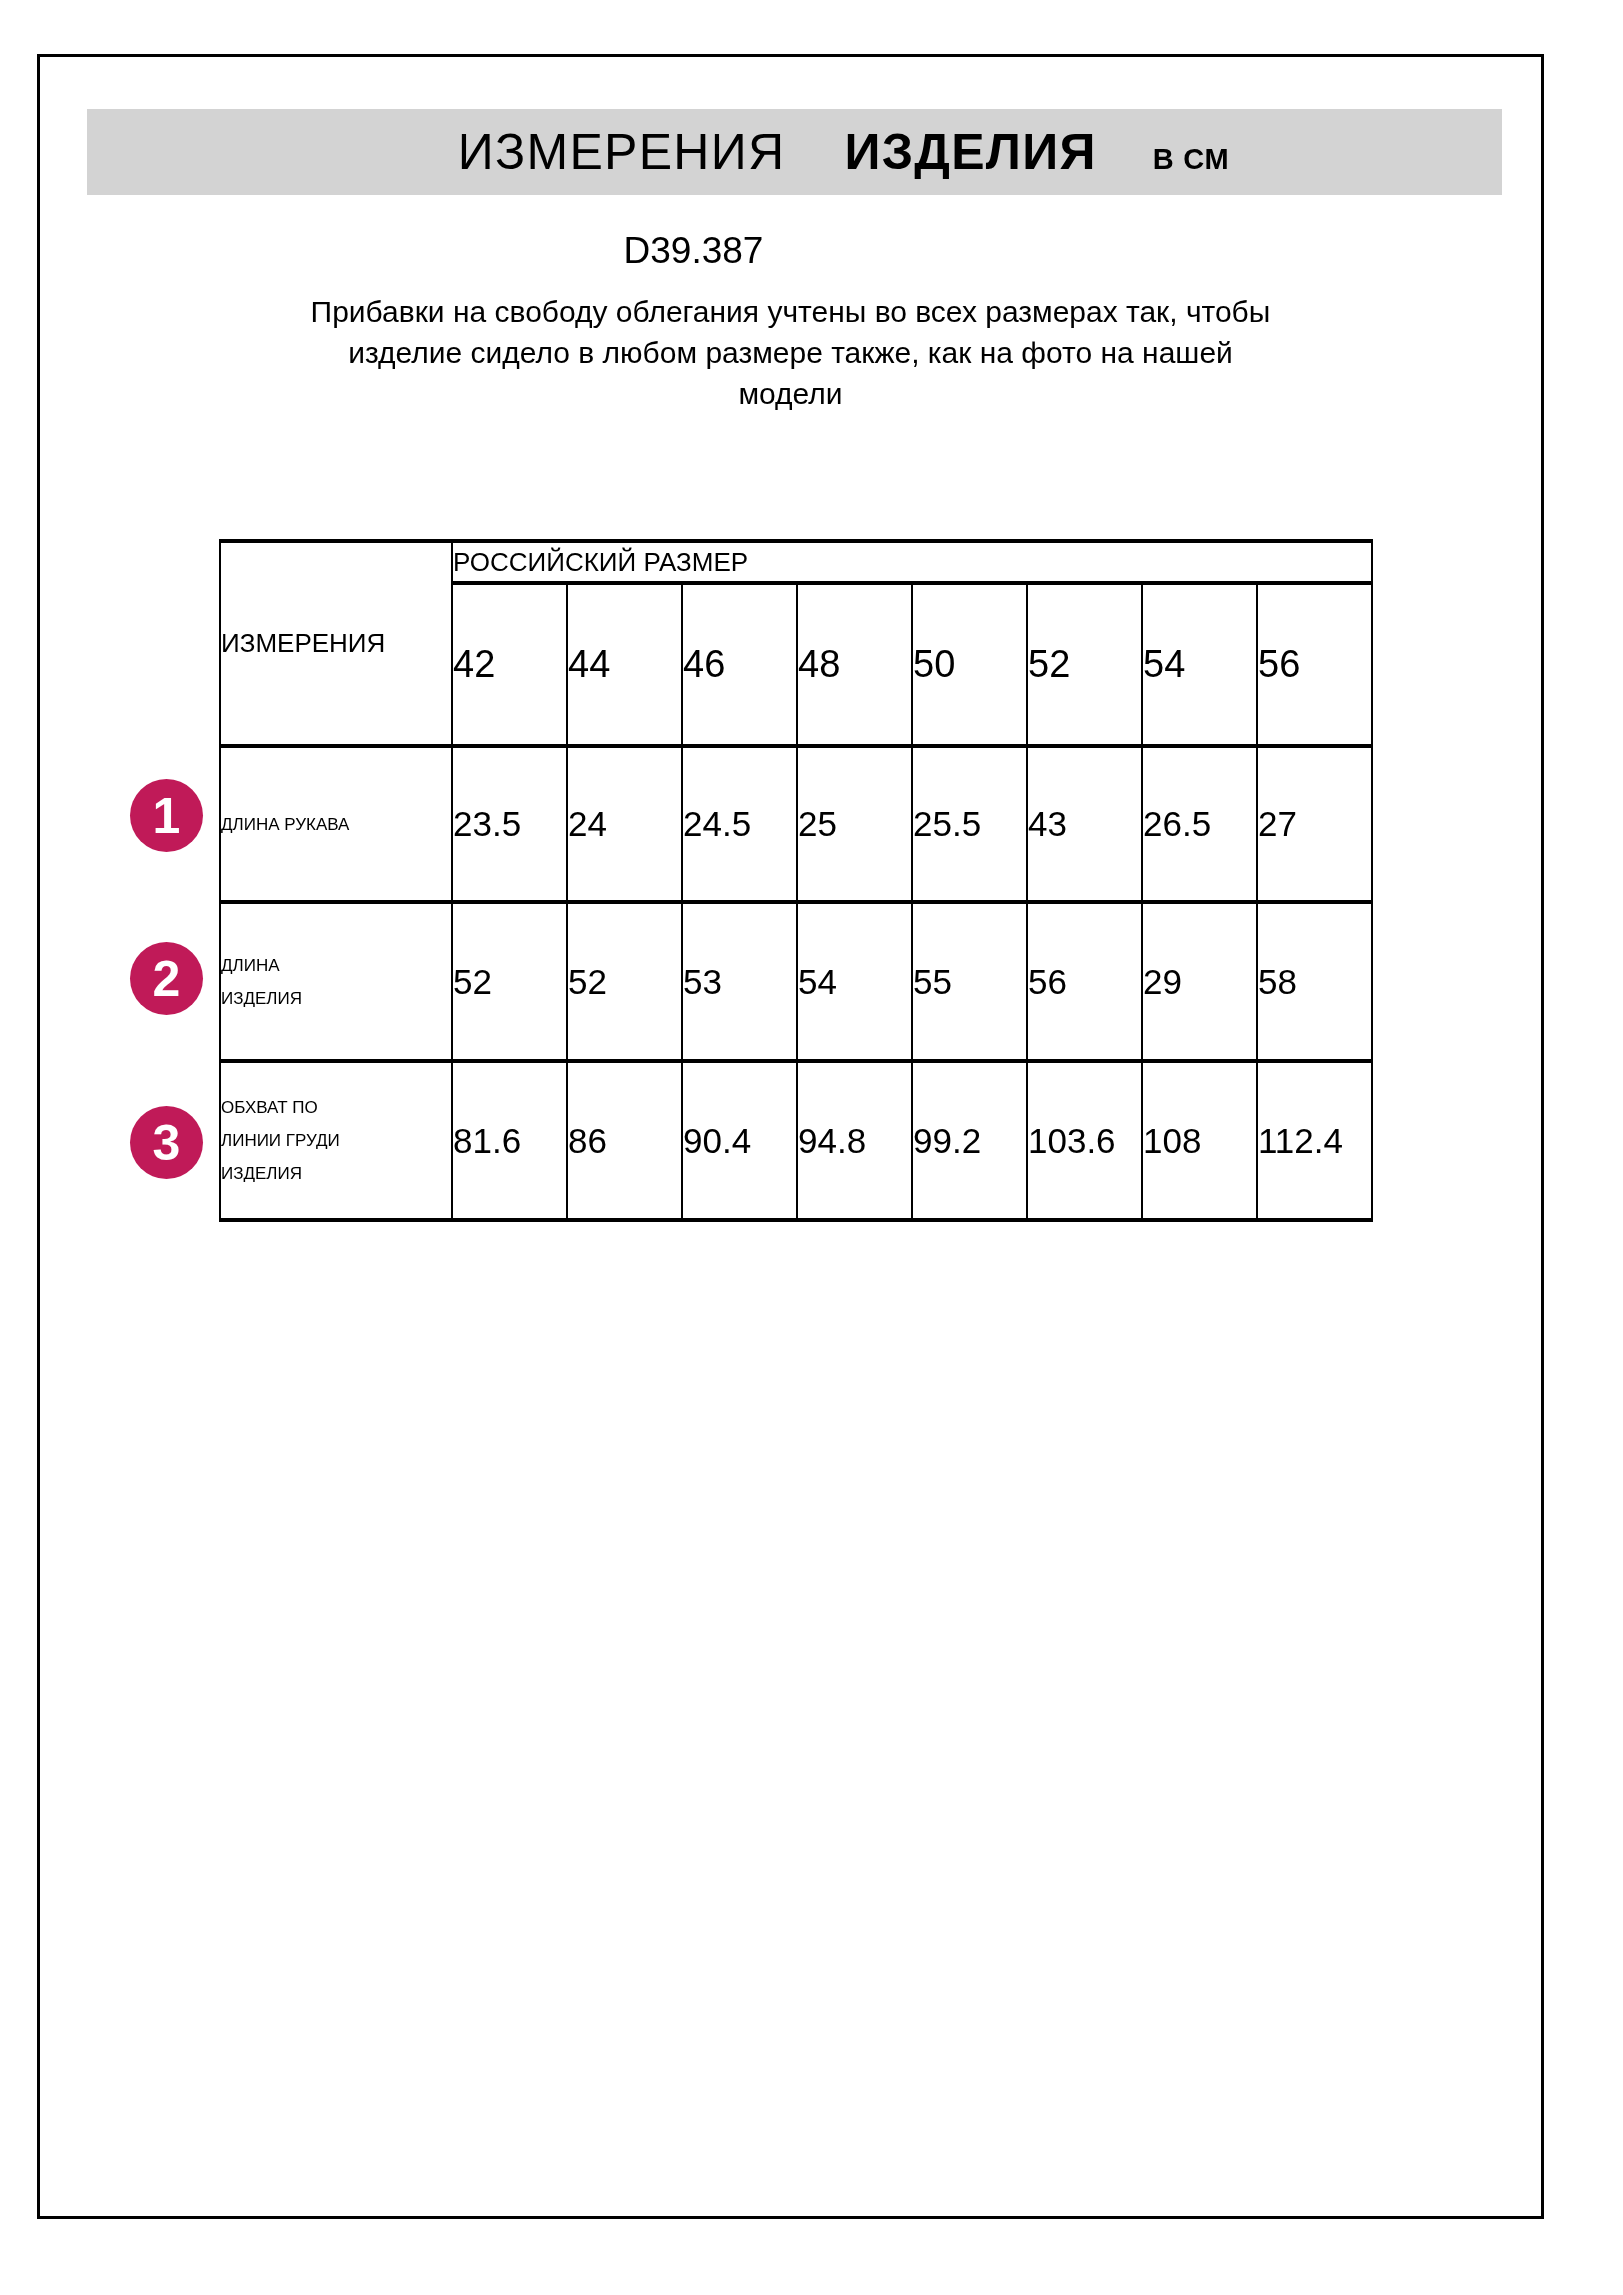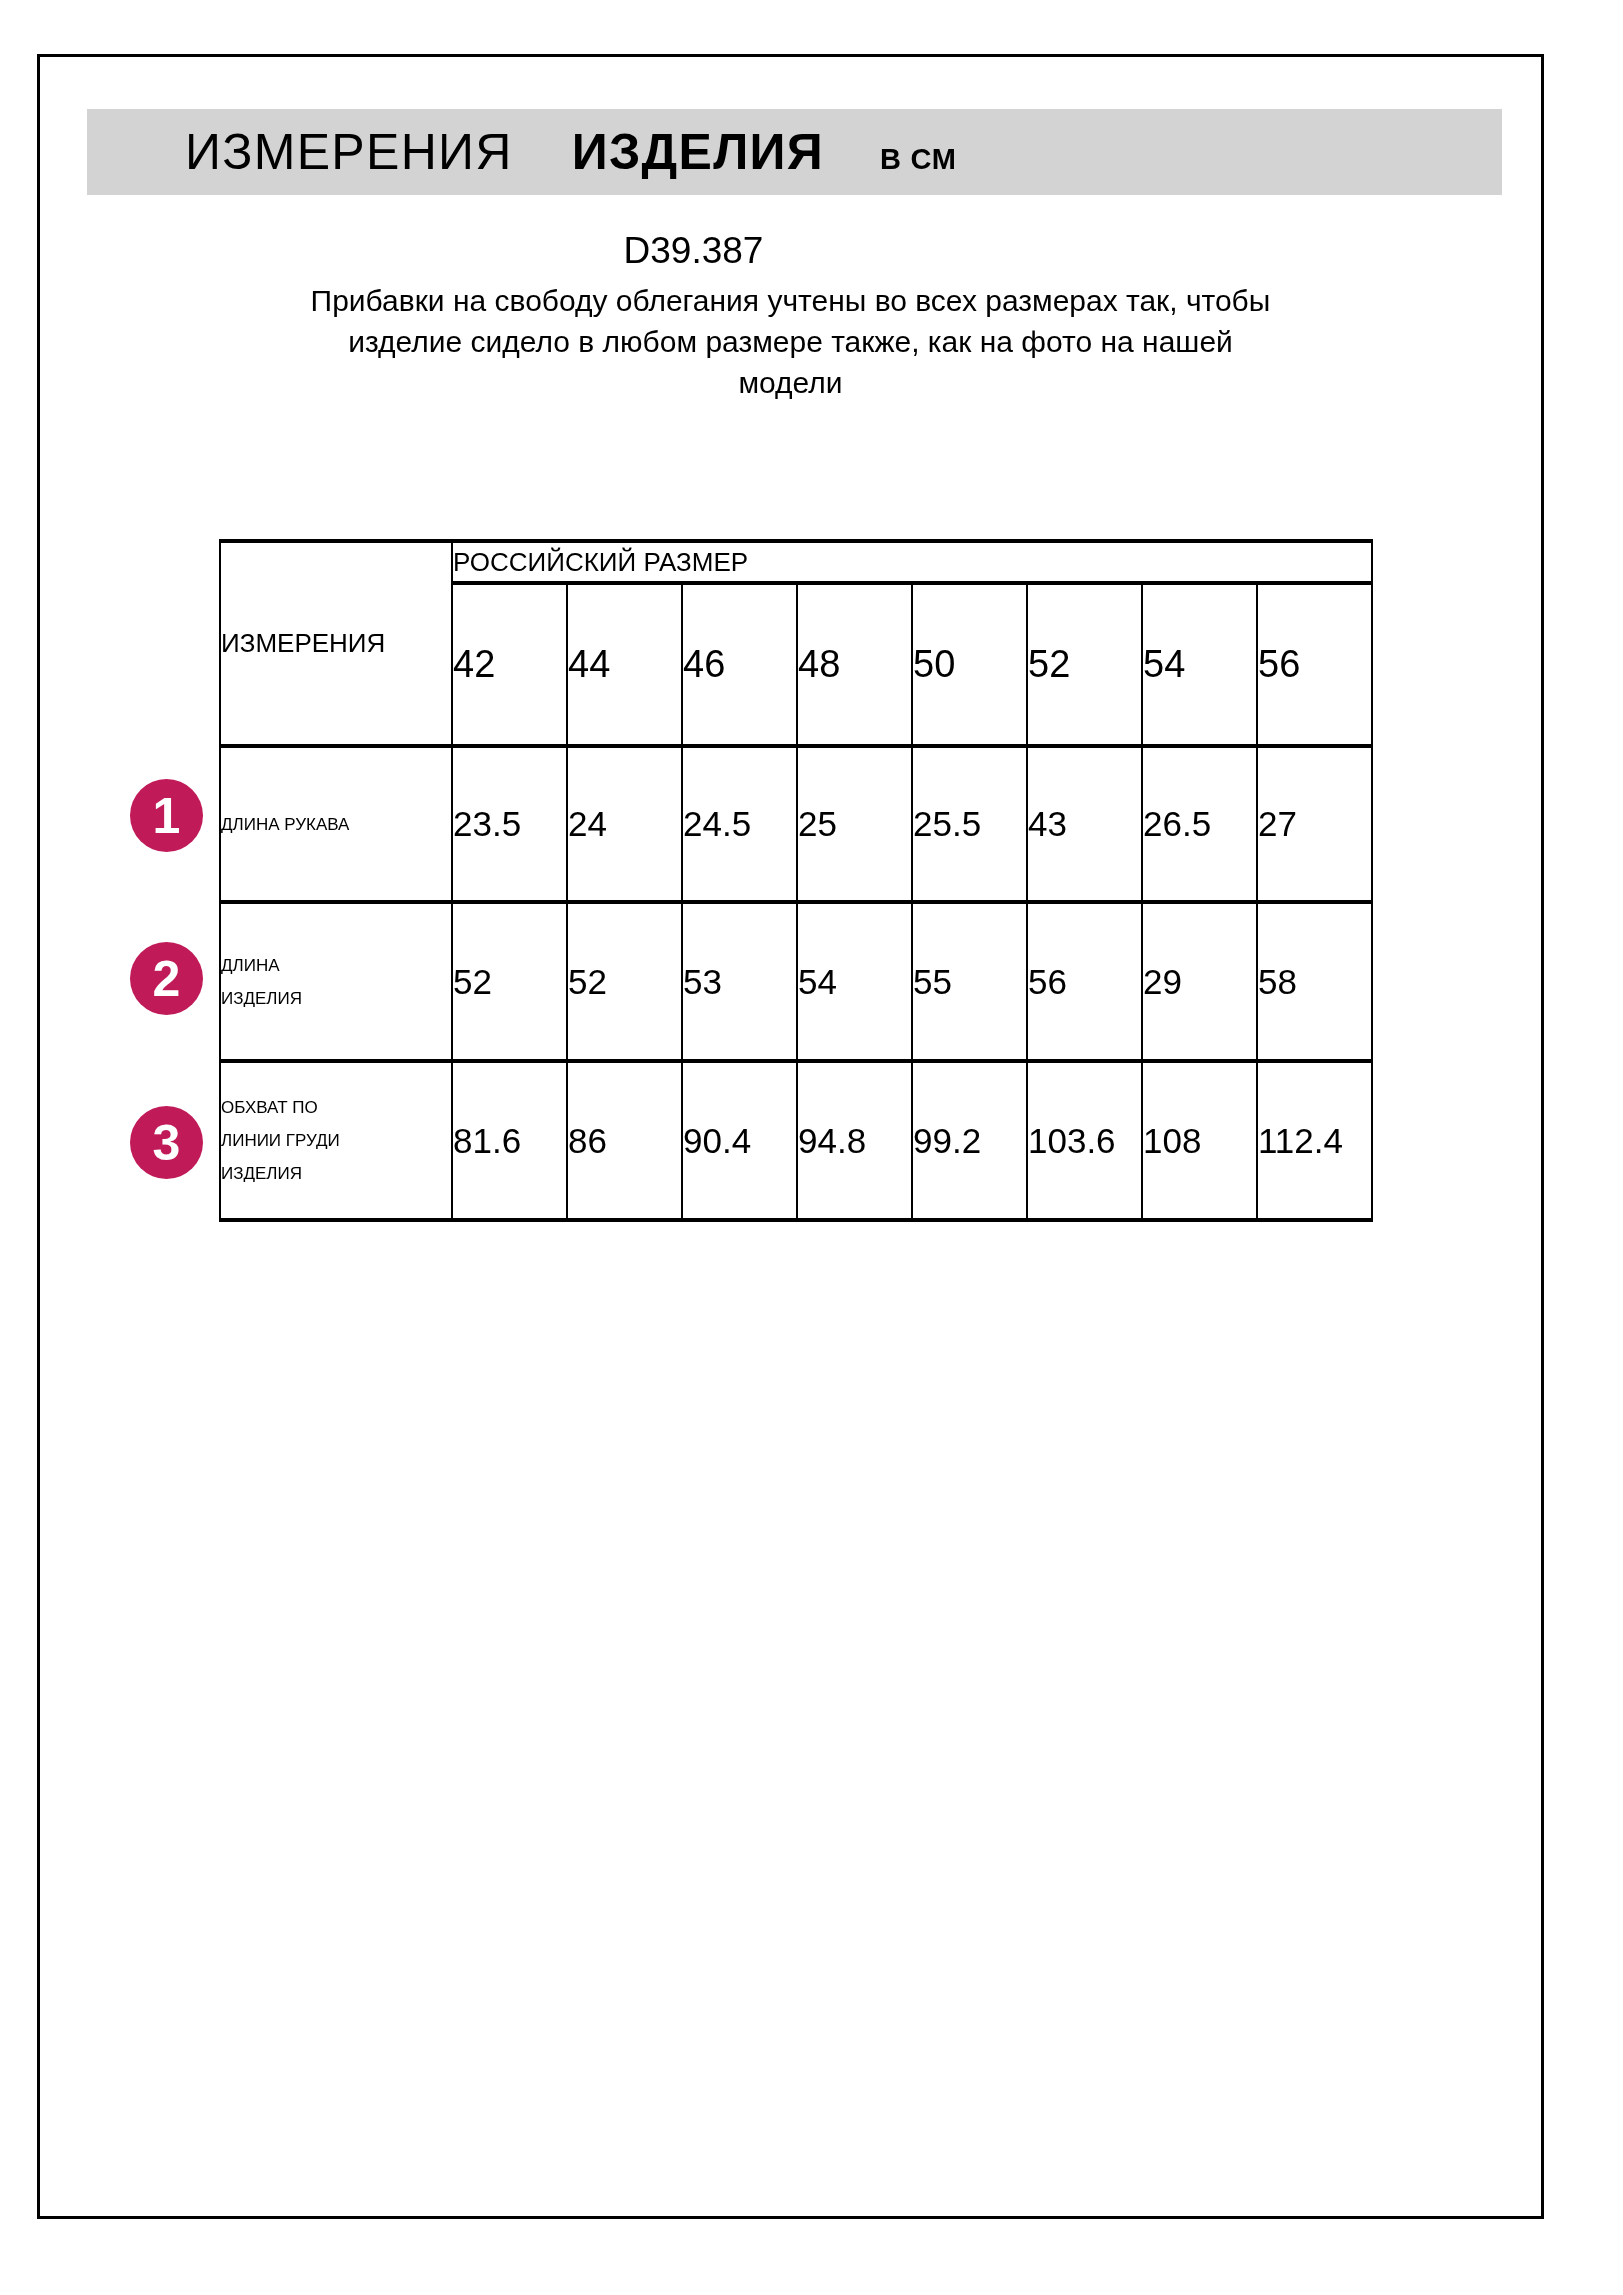--- a/index.html
+++ b/index.html
@@ -26,20 +26,21 @@
     box-sizing: border-box;
   }
   .title-bar {
     position: absolute;
     left: 87px;
     top: 109px;
     width: 1415px;
     height: 86px;
     background: #d3d3d3;
     line-height: 86px;
+    text-align: center;
     padding-left: 98px;
     box-sizing: border-box;
     white-space: nowrap;
   }
   .title-main {
     font-size: 50px;
     font-weight: 400;
     letter-spacing: 1.3px;
   }
   .title-bold {
@@ -59,21 +60,21 @@
     left: 37px;
     top: 230px;
     width: 1313px;
     text-align: center;
     font-size: 37px;
     font-weight: 400;
   }
   .fit-description {
     position: absolute;
     left: 37px;
-    top: 280px;
+    top: 291px;
     width: 1507px;
     text-align: center;
     font-size: 30px;
     line-height: 41px;
     white-space: pre-line;
   }
   table.size-table {
     position: absolute;
     left: 219px;
     top: 539px;

